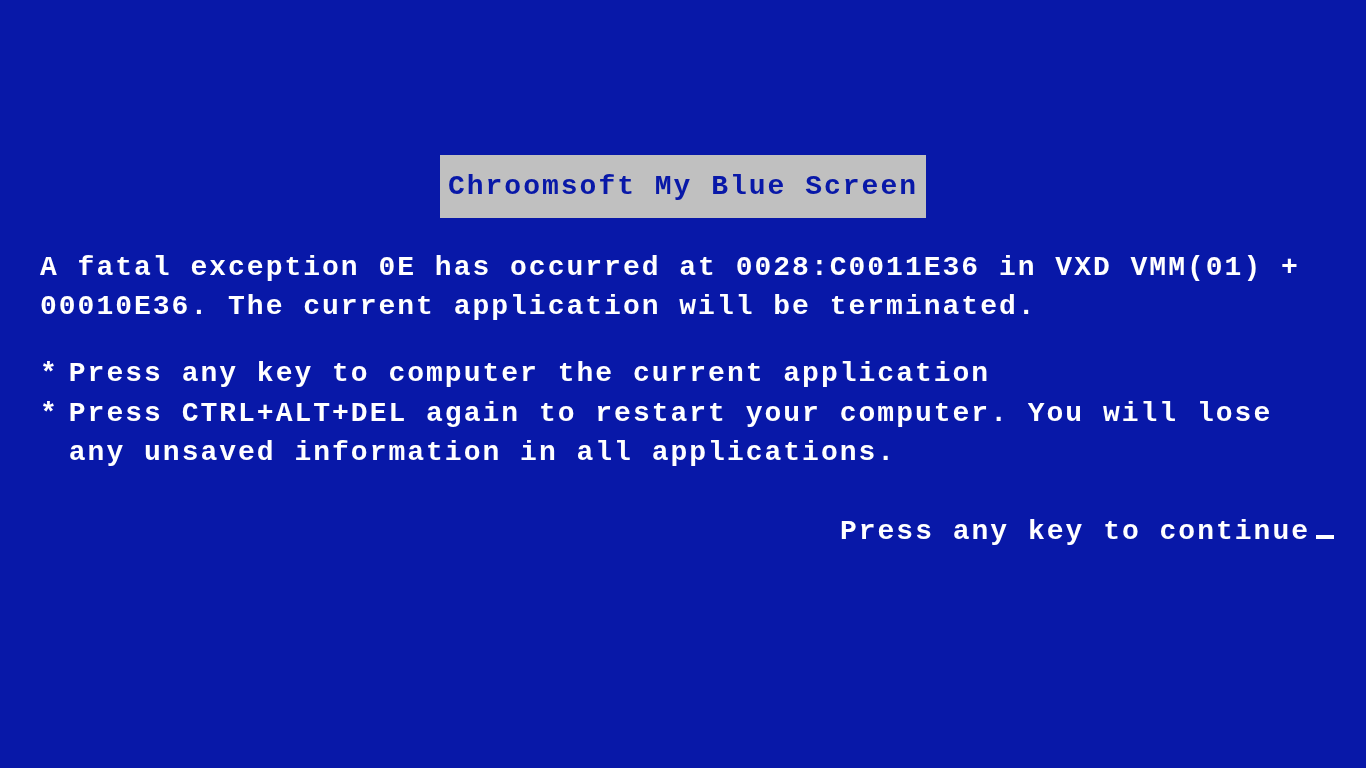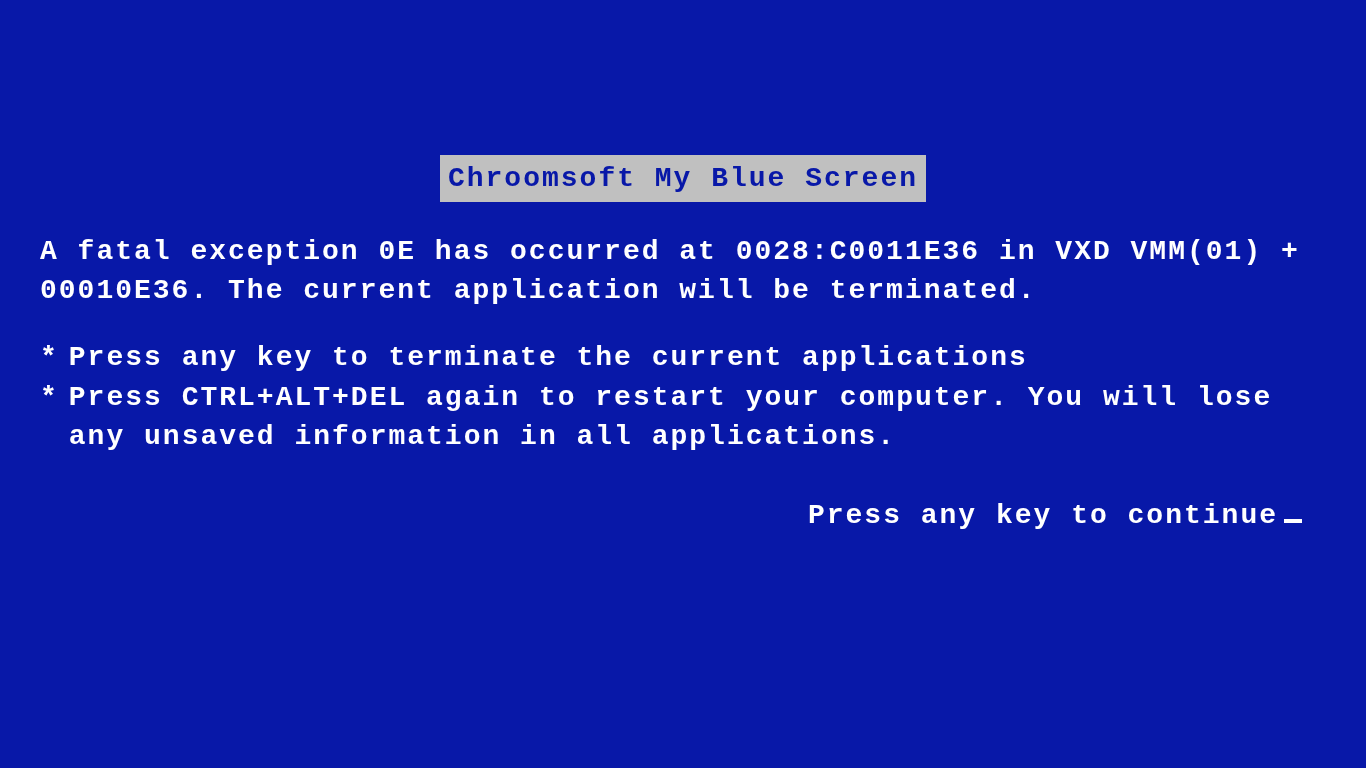--- a/index.html
+++ b/index.html
@@ -22,26 +22,26 @@
       padding-top: 155px;
     }
     .title-row {
       text-align: center;
       margin-bottom: 30px;
     }
     .title {
       display: inline-block;
       background-color: #c0c0c0;
       color: #0818a8;
-      padding: 8px 8px;
+      padding: 16px 8px;
       text-align: right;
     }
     .body-block {
       padding-left: 40px;
-      padding-right: 64px;
+      padding-right: 32px;
       line-height: 1.4;
     }
     .paragraph {
       margin-bottom: 28px;
     }
     .bullet-list {
       margin-bottom: 40px;
     }
     .bullet-item {
       display: flex;
@@ -70,21 +70,21 @@
 <div class="title-row">
   <span class="title">Chroomsoft My Blue Screen</span>
 </div>
 
 <div class="body-block">
   <div class="paragraph">A fatal exception 0E has occurred at 0028:C0011E36 in VXD VMM(01) + 00010E36. The current application will be terminated.</div>
 
   <div class="bullet-list">
     <div class="bullet-item">
       <span class="bullet-marker">*</span>
-      <span class="bullet-text">Press any key to terminate the current applications</span>
+      <span class="bullet-text">Press any key to computer the current application</span>
     </div>
     <div class="bullet-item">
       <span class="bullet-marker">*</span>
       <span class="bullet-text">Press CTRL+ALT+DEL again to restart your computer. You will lose any unsaved information in all applications.</span>
     </div>
   </div>
 
   <div class="continue-row">
     <span>Press any key to continue</span><span class="cursor"></span>
   </div>

